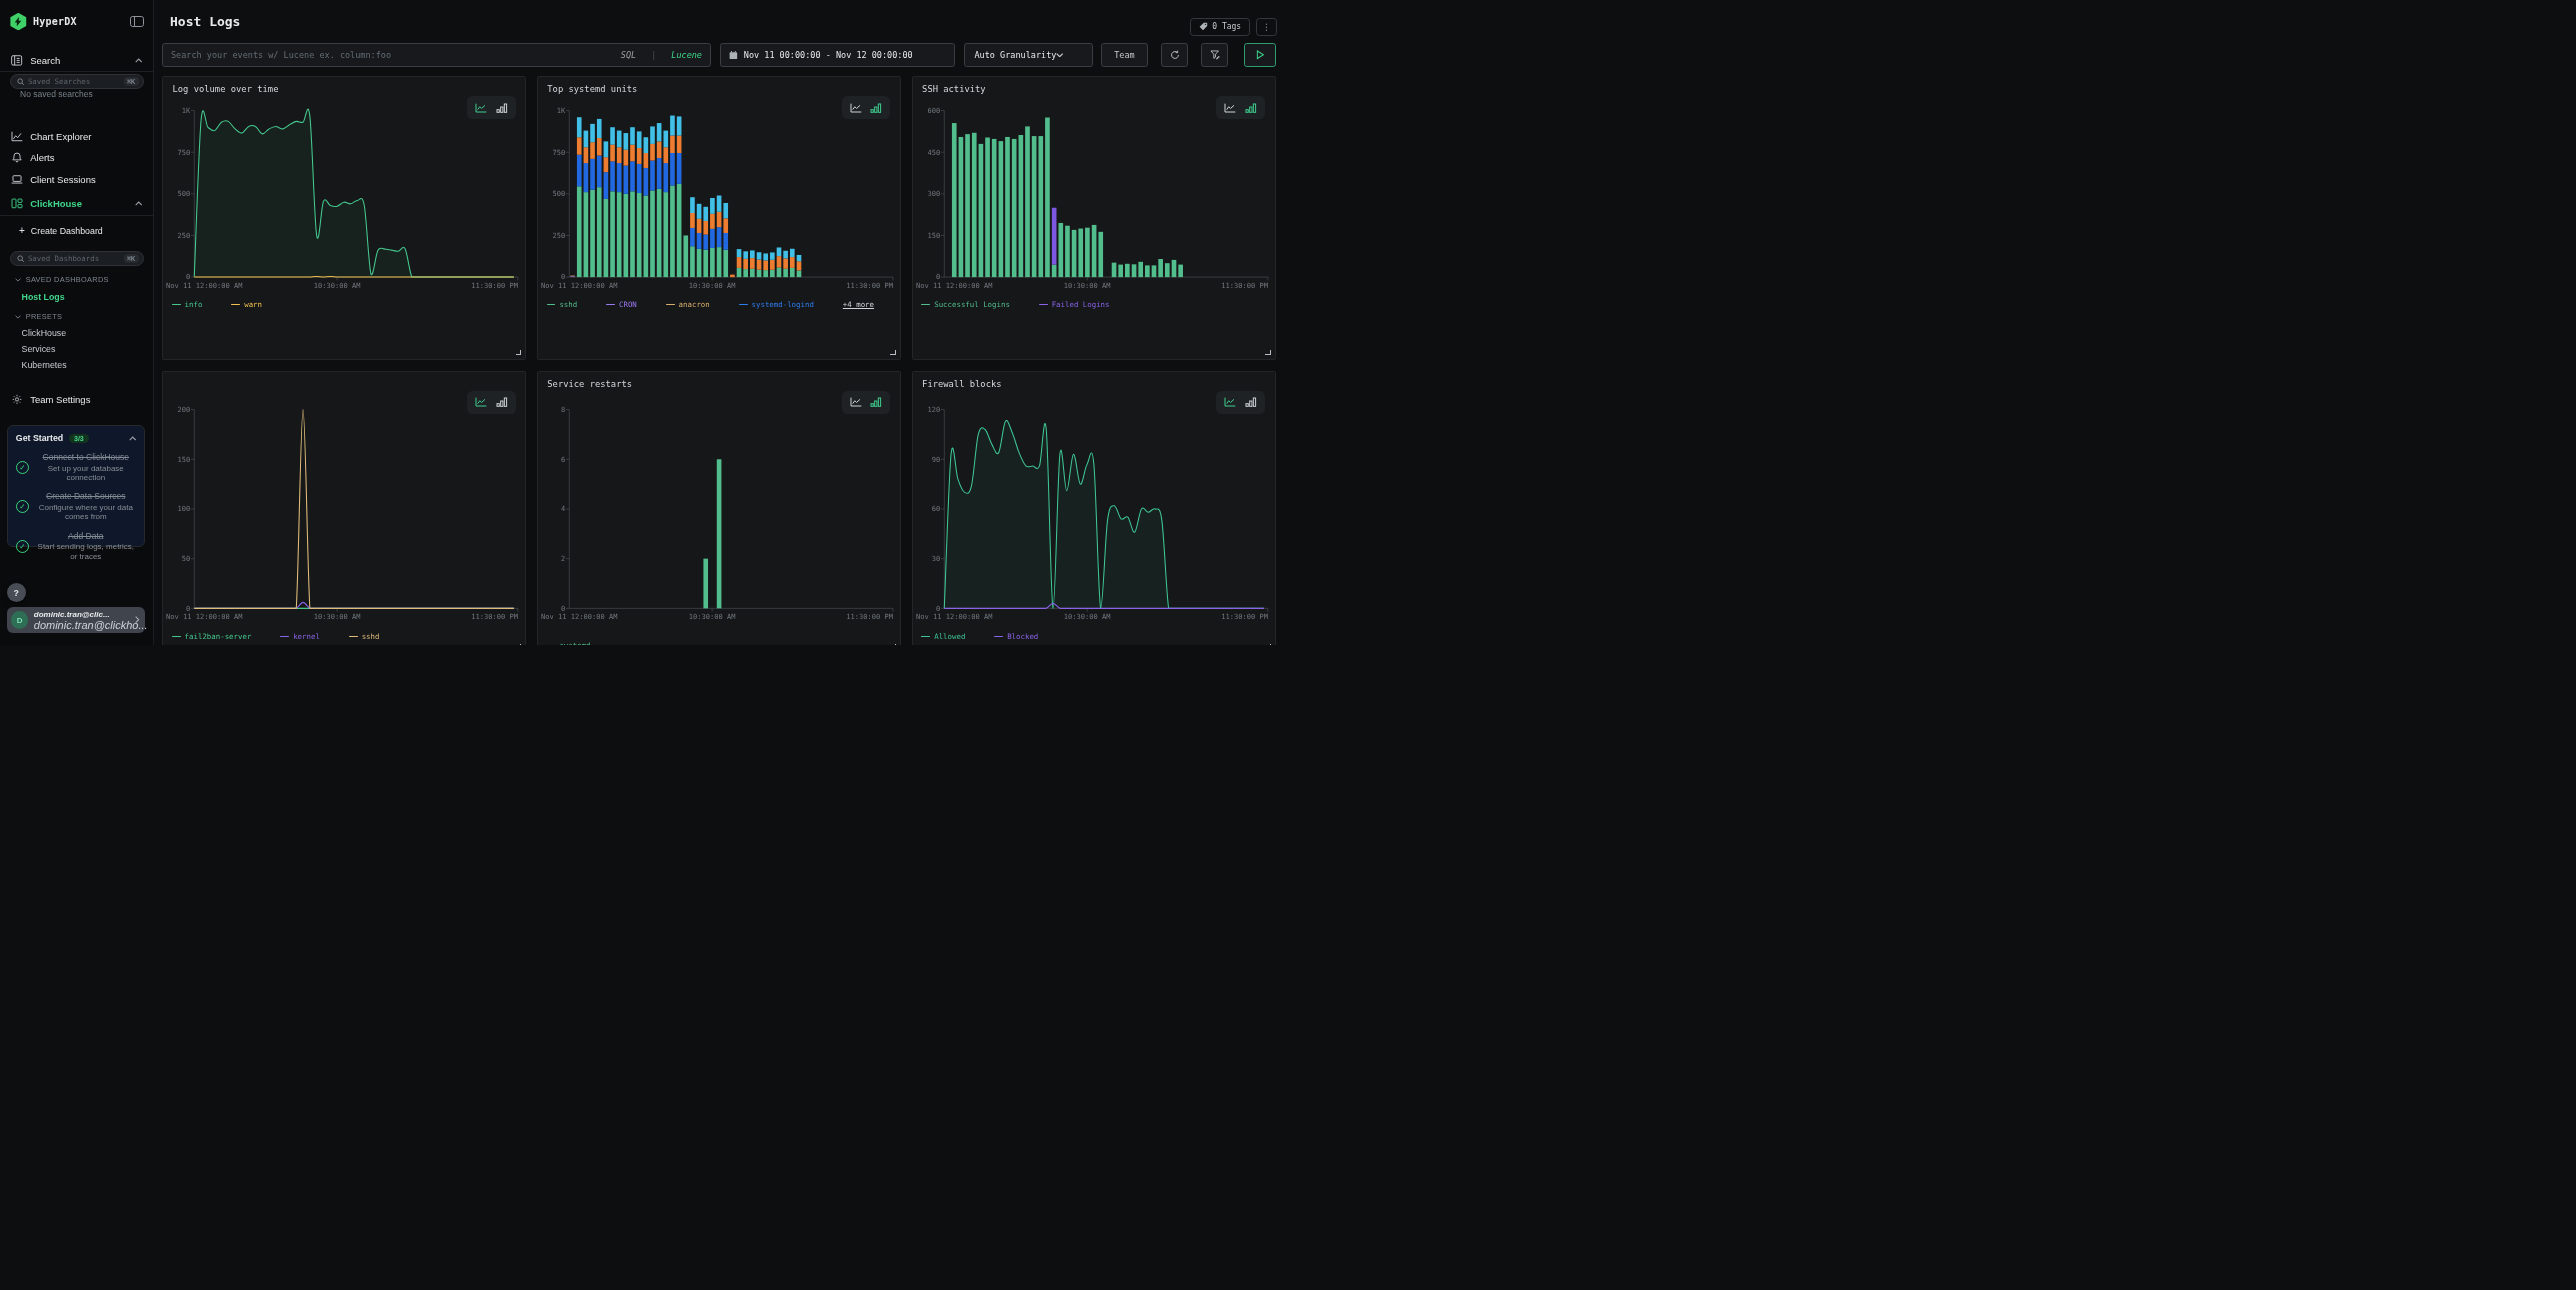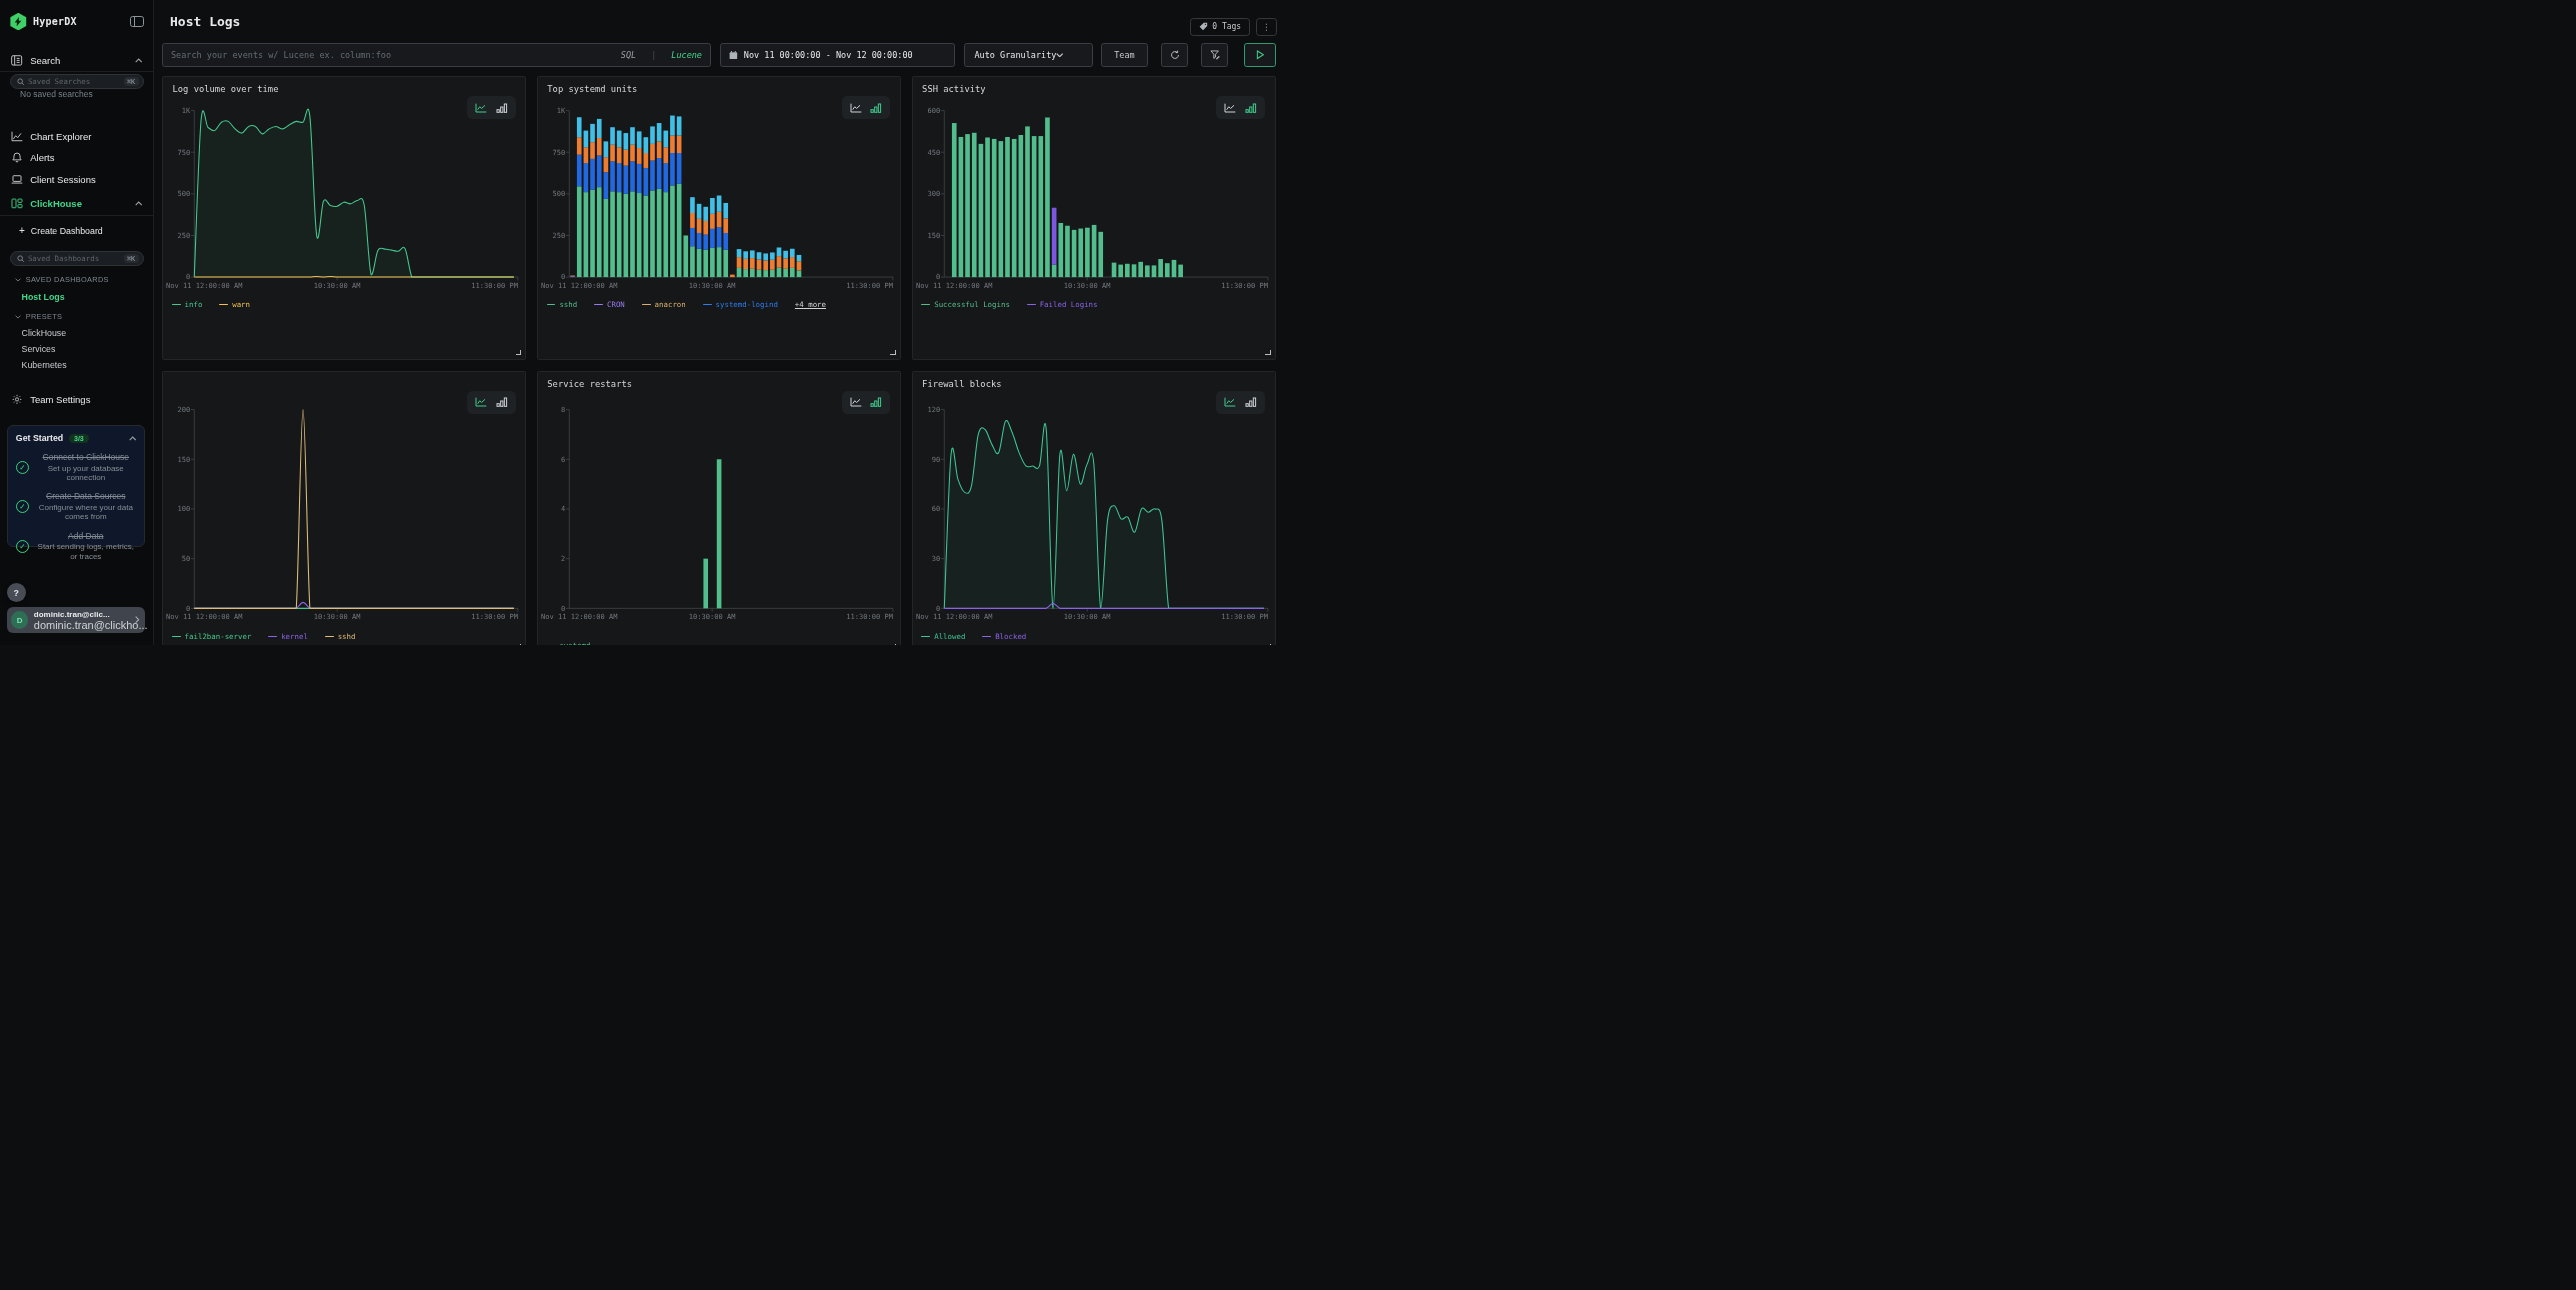--- a/index.html
+++ b/index.html
@@ -31,21 +31,21 @@
   .gs-head { display:flex; align-items:center; gap:5.4px; }
   .gs-title { font-size:8.8px; font-weight:bold; }
   .gs-badge { font-size:7px; font-weight:bold; color:#46d68a; background:#12341f; border-radius:6.8px; padding:1px 5.4px; }
   .gs-item { display:flex; align-items:center; gap:6.8px; margin-top:8.8px; }
   .gs-check { flex:0 0 auto; width:13px; height:13px; border:1.1px solid #37d67a; border-radius:50%; color:#37d67a; font-size:7.4px; display:flex; align-items:center; justify-content:center; }
   .gs-item-title { font-size:8.5px; color:#828a93; text-decoration:line-through; line-height:1.25; }
   .gs-item-desc { font-size:8px; color:#868e96; line-height:1.2; margin-top:0.7px; }
   .help-fab { position:absolute; left:6.8px; top:583px; width:19px; height:19px; border-radius:50%; background:#484c55; color:#e6e9ec; font-size:8.8px; font-weight:bold; display:flex; align-items:center; justify-content:center; box-shadow:0 1.4px 4px rgba(0,0,0,.5); cursor:pointer; }
   .user-card { position:absolute; left:6.8px; right:8px; top:607px; height:26px; background:#40454d; border-radius:6px; display:flex; align-items:center; padding:0 5.4px 0 4px; cursor:pointer; }
   .avatar { width:17.6px; height:17.6px; border-radius:50%; background:#2d6e54; color:#7fe0b2; font-size:8px; font-weight:bold; display:flex; align-items:center; justify-content:center; margin-right:5.4px; }
-  .ucol { flex:1; min-width:0; }
+  .ucol { flex:1; min-width:0;font-style:italic; }
   .uname { font-size:8px; font-weight:bold; white-space:nowrap; }
   .uemail { font-size:11px; color:#ced2d7; white-space:nowrap; }
 
   
   .main { position:absolute; left:154px; top:0; right:0; bottom:0; }
   .page-title { position:absolute; left:16px; top:13.5px; font-family:"DejaVu Sans Mono",monospace; font-size:13px; font-weight:bold; }
   .hbtn { position:absolute; border:0.7px solid #34383d; border-radius:3.4px; background:transparent; color:#c6cacd; font-family:"DejaVu Sans Mono",monospace; display:flex; align-items:center; justify-content:center; gap:4.7px; cursor:pointer; }
   .tags-btn { right:38px; top:17.6px; width:60px; height:18px; font-size:8px; }
   .kebab-btn { right:10.8px; top:17.6px; width:21.6px; height:18px; font-size:8.8px; color:#aeb3b8; }
   .ctl { position:absolute; top:43px; height:24px; background:#17191c; border:0.7px solid #3a3e44; border-radius:2.7px; display:flex; align-items:center; font-family:"DejaVu Sans Mono",monospace; font-size:8.5px; cursor:pointer; }
@@ -67,21 +67,21 @@
   .grid { position:absolute; left:8px; top:76px; display:grid; grid-template-columns:repeat(3,364px); grid-auto-rows:284px; gap:10.8px; }
   .panel { position:relative; background:#151718; border:0.7px solid #232527; border-radius:1.4px; overflow:hidden; }
   .panel-title { position:absolute; left:9.5px; top:6.8px; font-family:"DejaVu Sans Mono",monospace; font-size:8.8px; color:#d6dade; z-index:2; }
   .toggle { position:absolute; right:9.5px; top:19px; height:23px; background:#1f2225; border-radius:5.4px; display:flex; align-items:center; gap:8.8px; padding:0 8px; z-index:2; }
   .tgl { width:12px; height:10px; cursor:pointer; }
   .tgl svg { stroke:#cfd4d9; }
   .tgl.active svg { stroke:#3ecf8e; }
   .plot { position:absolute; inset:0; width:100%; height:100%; }
   .plot text.tick { fill:#72787f; font-family:"DejaVu Sans Mono",monospace; font-size:10.5px; }
   .plot line.axis { stroke:#4b4f54; stroke-width:1; }
-  .legend { position:absolute; left:8.8px; display:flex; gap:17px; font-family:"DejaVu Sans Mono",monospace; font-size:7.4px; align-items:center; z-index:2; }
+  .legend { position:absolute; left:8.8px; display:flex; gap:29px; font-family:"DejaVu Sans Mono",monospace; font-size:7.4px; align-items:center; z-index:2; }
   .lg-item { display:flex; align-items:center; gap:4px; }
   .lg-dash { width:8.8px; height:1.4px; border-radius:0.7px; }
   .lg-more { color:#cfd4d9; text-decoration:underline; cursor:pointer; }
   .rsz { position:absolute; right:4px; bottom:4px; width:5.4px; height:5.4px; border-right:1.7px solid #b9bdc2; border-bottom:1.7px solid #b9bdc2; cursor:nwse-resize; z-index:2; }
 </style>
 </head>
 <body>
 
 <aside class="sidebar">
   <div class="srow logo-row">

